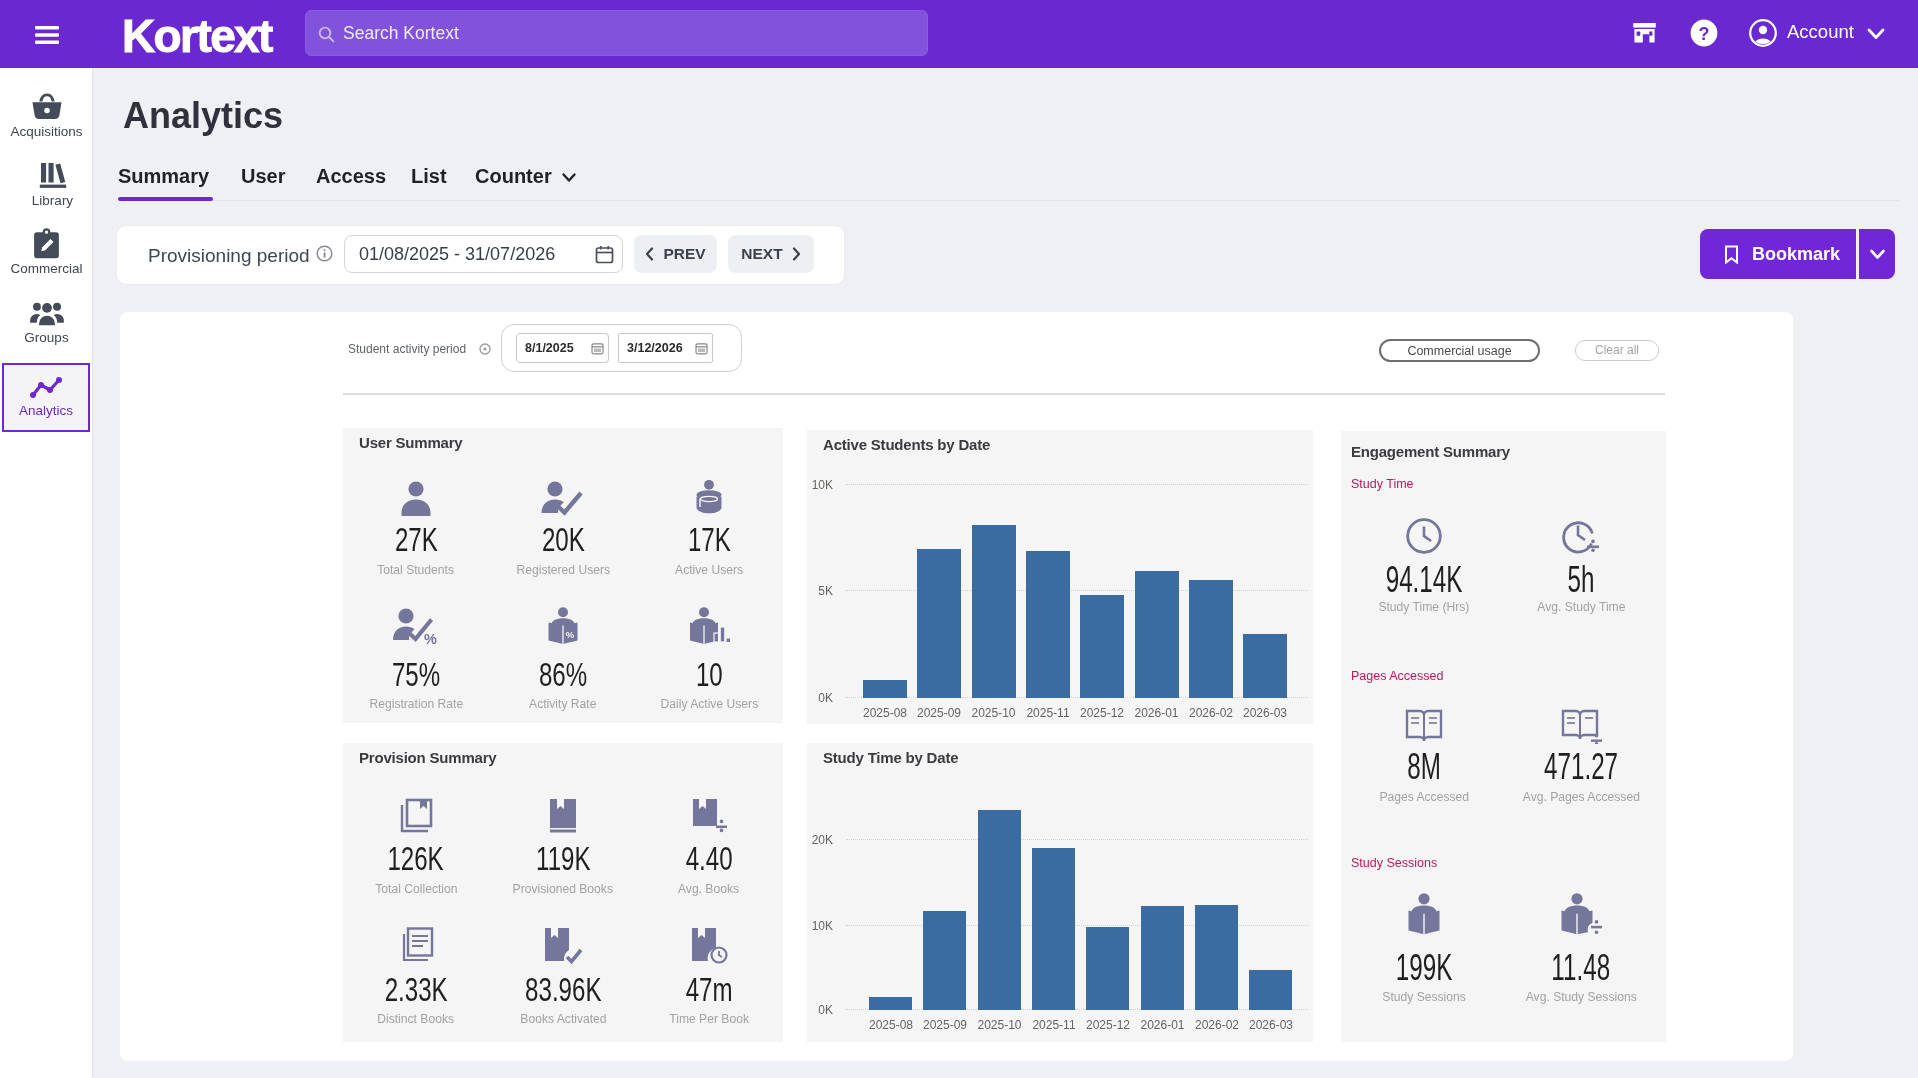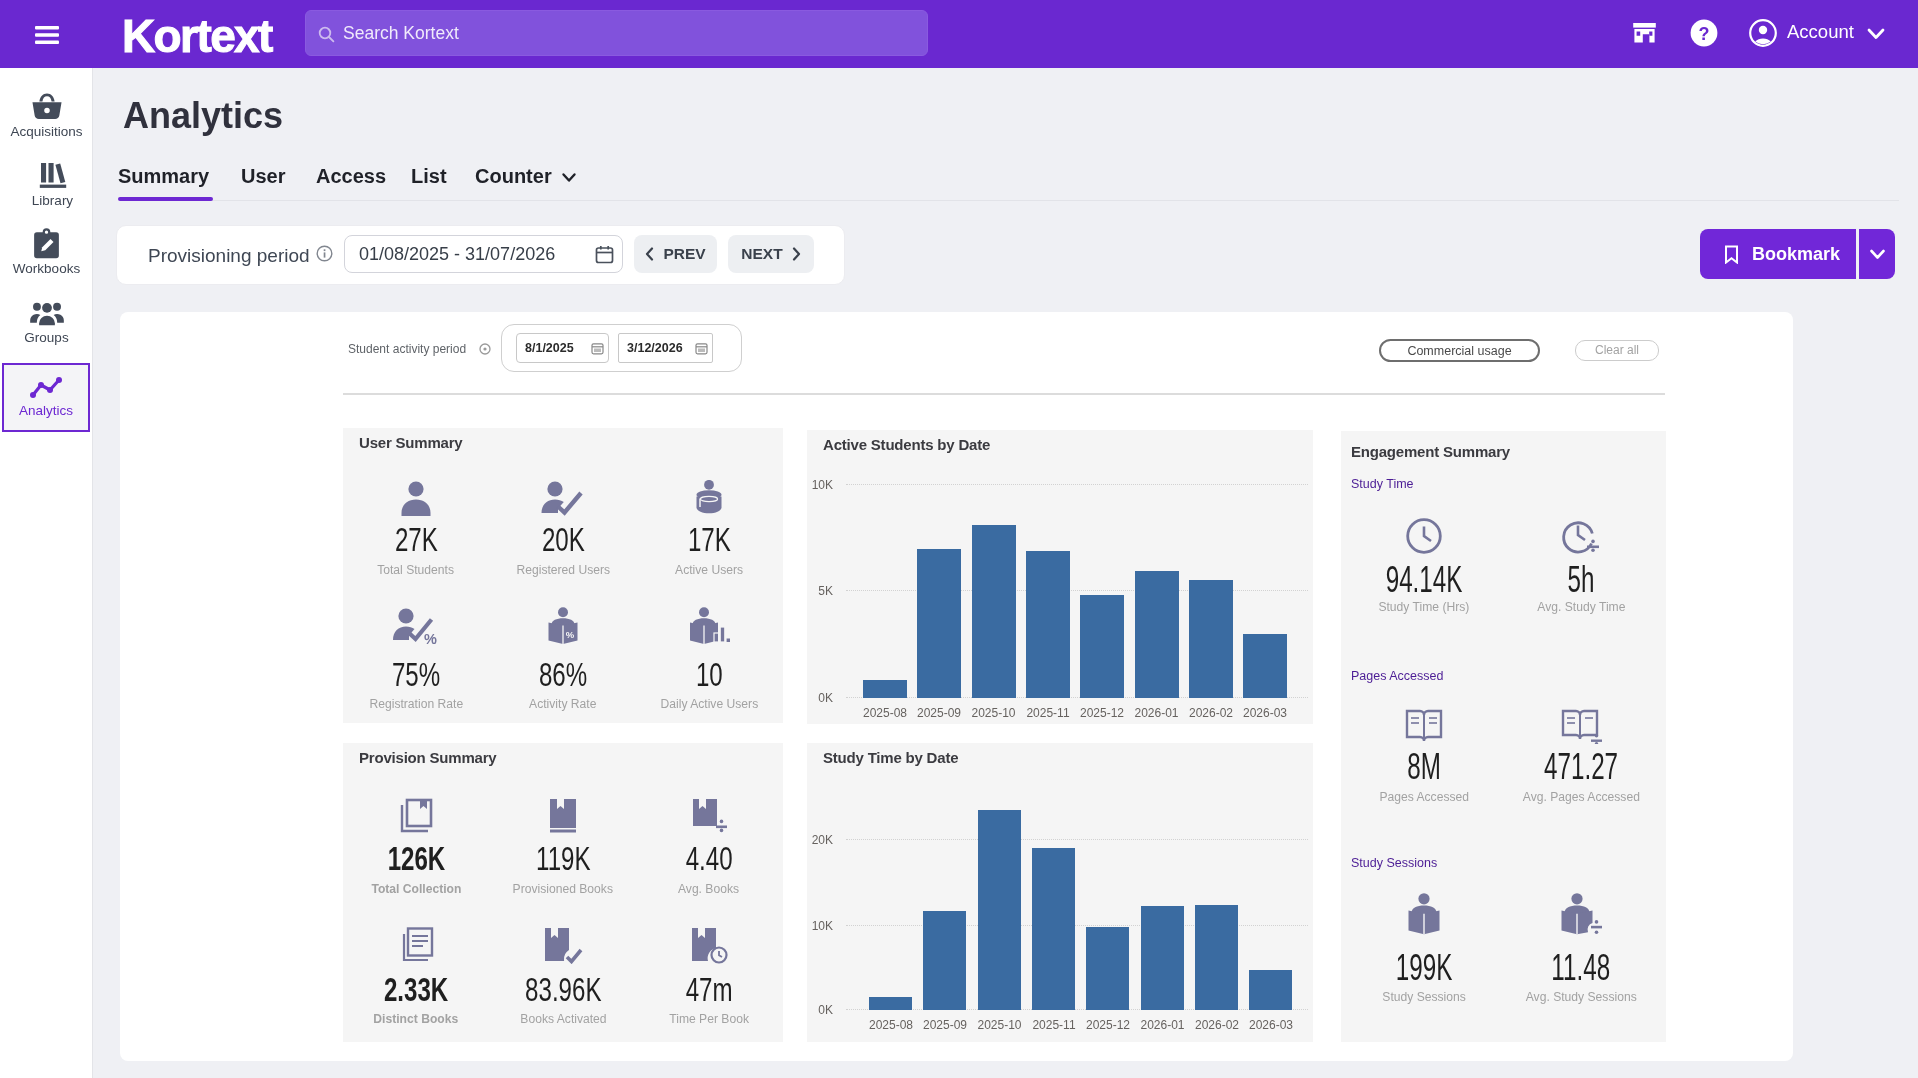--- a/index.html
+++ b/index.html
@@ -38,21 +38,21 @@
   #bkm { position:absolute; left:1700px; top:229px; width:156px; height:50px; background:#7127d8; border-radius:8px 0 0 8px;
     color:#fff; font-size:18px; font-weight:600; display:flex; align-items:center; }
   #bkdrop { position:absolute; left:1858.5px; top:229px; width:36px; height:50px; background:#7127d8; border-radius:0 8px 8px 0; }
   
   #report { position:absolute; left:120px; top:312px; width:1673px; height:749px; background:#fff; border-radius:8px; }
   .rcard { position:absolute; background:#f5f5f5; }
   .rtitle { position:absolute; left:16px; top:6px; font-size:15px; font-weight:bold; color:#3b3b40; letter-spacing:-0.2px; }
   .stat { position:absolute; width:146px; text-align:center; }
   .sval { font-size:33px; color:#1f1f1f; white-space:nowrap; display:inline-block; transform:scaleX(0.73); }
   .scap { font-size:12.5px; color:#a2a2a2; white-space:nowrap; display:inline-block; transform:scaleX(0.97); }
-  .slabel { position:absolute; font-size:12.5px; color:#4c1d95; }
+  .slabel { position:absolute; font-size:12.5px; color:#be185d; }
   .icw { left:0; width:100%; text-align:center; line-height:0; }
   .vrow { left:0; width:100%; text-align:center; line-height:38px; height:38px; }
   .crow { left:0; width:100%; text-align:center; line-height:14px; }
   .bar { position:absolute; background:#3a6ba1; }
   .grid { position:absolute; height:0; border-top:1.6px dotted #d2d2d2; }
   .c5 .sval { font-size:36px; transform:scaleX(0.672); }
   .axlab { position:absolute; font-size:12px; color:#66625f; }
 </style>
 </head>
 <body>
@@ -105,21 +105,21 @@
     <path d="M13.6 5.2 l3.2-.9 3.4 12.3 -3.2.9 Z"></path>
     <rect x="3.2" y="18.4" width="17.6" height="2.2"></rect>
   </svg>
   <div class="lbl">Library</div>
 </div>
 <div class="sbitem" style="top:228px;">
   <svg width="33" height="33" viewBox="0 0 24 24">
     <path fill="#444c5a" d="M19 3h-4.2a2.8 2.8 0 0 0-5.6 0H5a2 2 0 0 0-2 2v15a2 2 0 0 0 2 2h14a2 2 0 0 0 2-2V5a2 2 0 0 0-2-2zm-7-1.2a1.2 1.2 0 1 1 0 2.4 1.2 1.2 0 0 1 0-2.4z"></path>
     <path fill="#fff" d="M8.2 16.9 l.7-2.9 6-6 2.2 2.2-6 6-2.9.7z"></path>
   </svg>
-  <div class="lbl">Workbooks</div>
+  <div class="lbl">Commercial</div>
 </div>
 <div class="sbitem" style="top:296px;">
   <svg width="38" height="34" viewBox="0 0 28 24" fill="#444c5a">
     <circle cx="14" cy="8.2" r="3.6"></circle>
     <path d="M8.2 19.5 a5.8 5.4 0 0 1 11.6 0 v1.5 H8.2 Z"></path>
     <circle cx="6.6" cy="7.4" r="2.9"></circle>
     <path d="M1.6 17.3 a5 4.6 0 0 1 7.5-3.9 a7.5 7 0 0 0-2.6 5.6 v.1 H1.6 Z"></path>
     <circle cx="21.4" cy="7.4" r="2.9"></circle>
     <path d="M26.4 17.3 a5 4.6 0 0 0-7.5-3.9 a7.5 7 0 0 1 2.6 5.6 v.1 h4.9 Z"></path>
   </svg>
@@ -270,21 +270,21 @@
             <rect x="32.2" y="20" width="4.6" height="15" stroke="#f5f5f5" stroke-width="1.2"></rect>
             <rect x="38.6" y="31.5" width="3.4" height="3.5"></rect>
           </svg></div>
       <div class="abs vrow" style="top:228px;"><span class="sval">10</span></div>
       <div class="abs crow" style="top:268px;"><span class="scap">Daily Active Users</span></div>
     </div>
   </div>
 
   <div class="rcard" style="left:223px; top:431px; width:440px; height:299px;">
     <div class="rtitle">Provision Summary</div>
-    <div class="stat" style="left:0px; top:0px; height:299px;font-weight:bold;">
+    <div class="stat" style="left:0px; top:0px; height:299px;">
       <div class="abs icw" style="top:54px;"><svg width="36" height="38" viewBox="0 0 36 38">
         <path d="M4 8 v26 h26" fill="none" stroke="#75769b" stroke-width="2.4"></path>
         <rect x="9" y="3" width="24" height="26" fill="none" stroke="#75769b" stroke-width="2.6"></rect>
         <path d="M22 3 v9 l3.5-3 3.5 3 V3 Z" fill="#75769b"></path>
           </svg></div>
       <div class="abs vrow" style="top:97px;"><span class="sval">126K</span></div>
       <div class="abs crow" style="top:138px;"><span class="scap">Total Collection</span></div>
       <div class="abs icw" style="top:183px;"><svg width="38" height="38" viewBox="0 0 38 38">
         <path d="M7 8 v26 h24" fill="none" stroke="#75769b" stroke-width="2.2"></path>
         <rect x="11" y="2.5" width="24" height="27" fill="none" stroke="#75769b" stroke-width="2.4"></rect>

